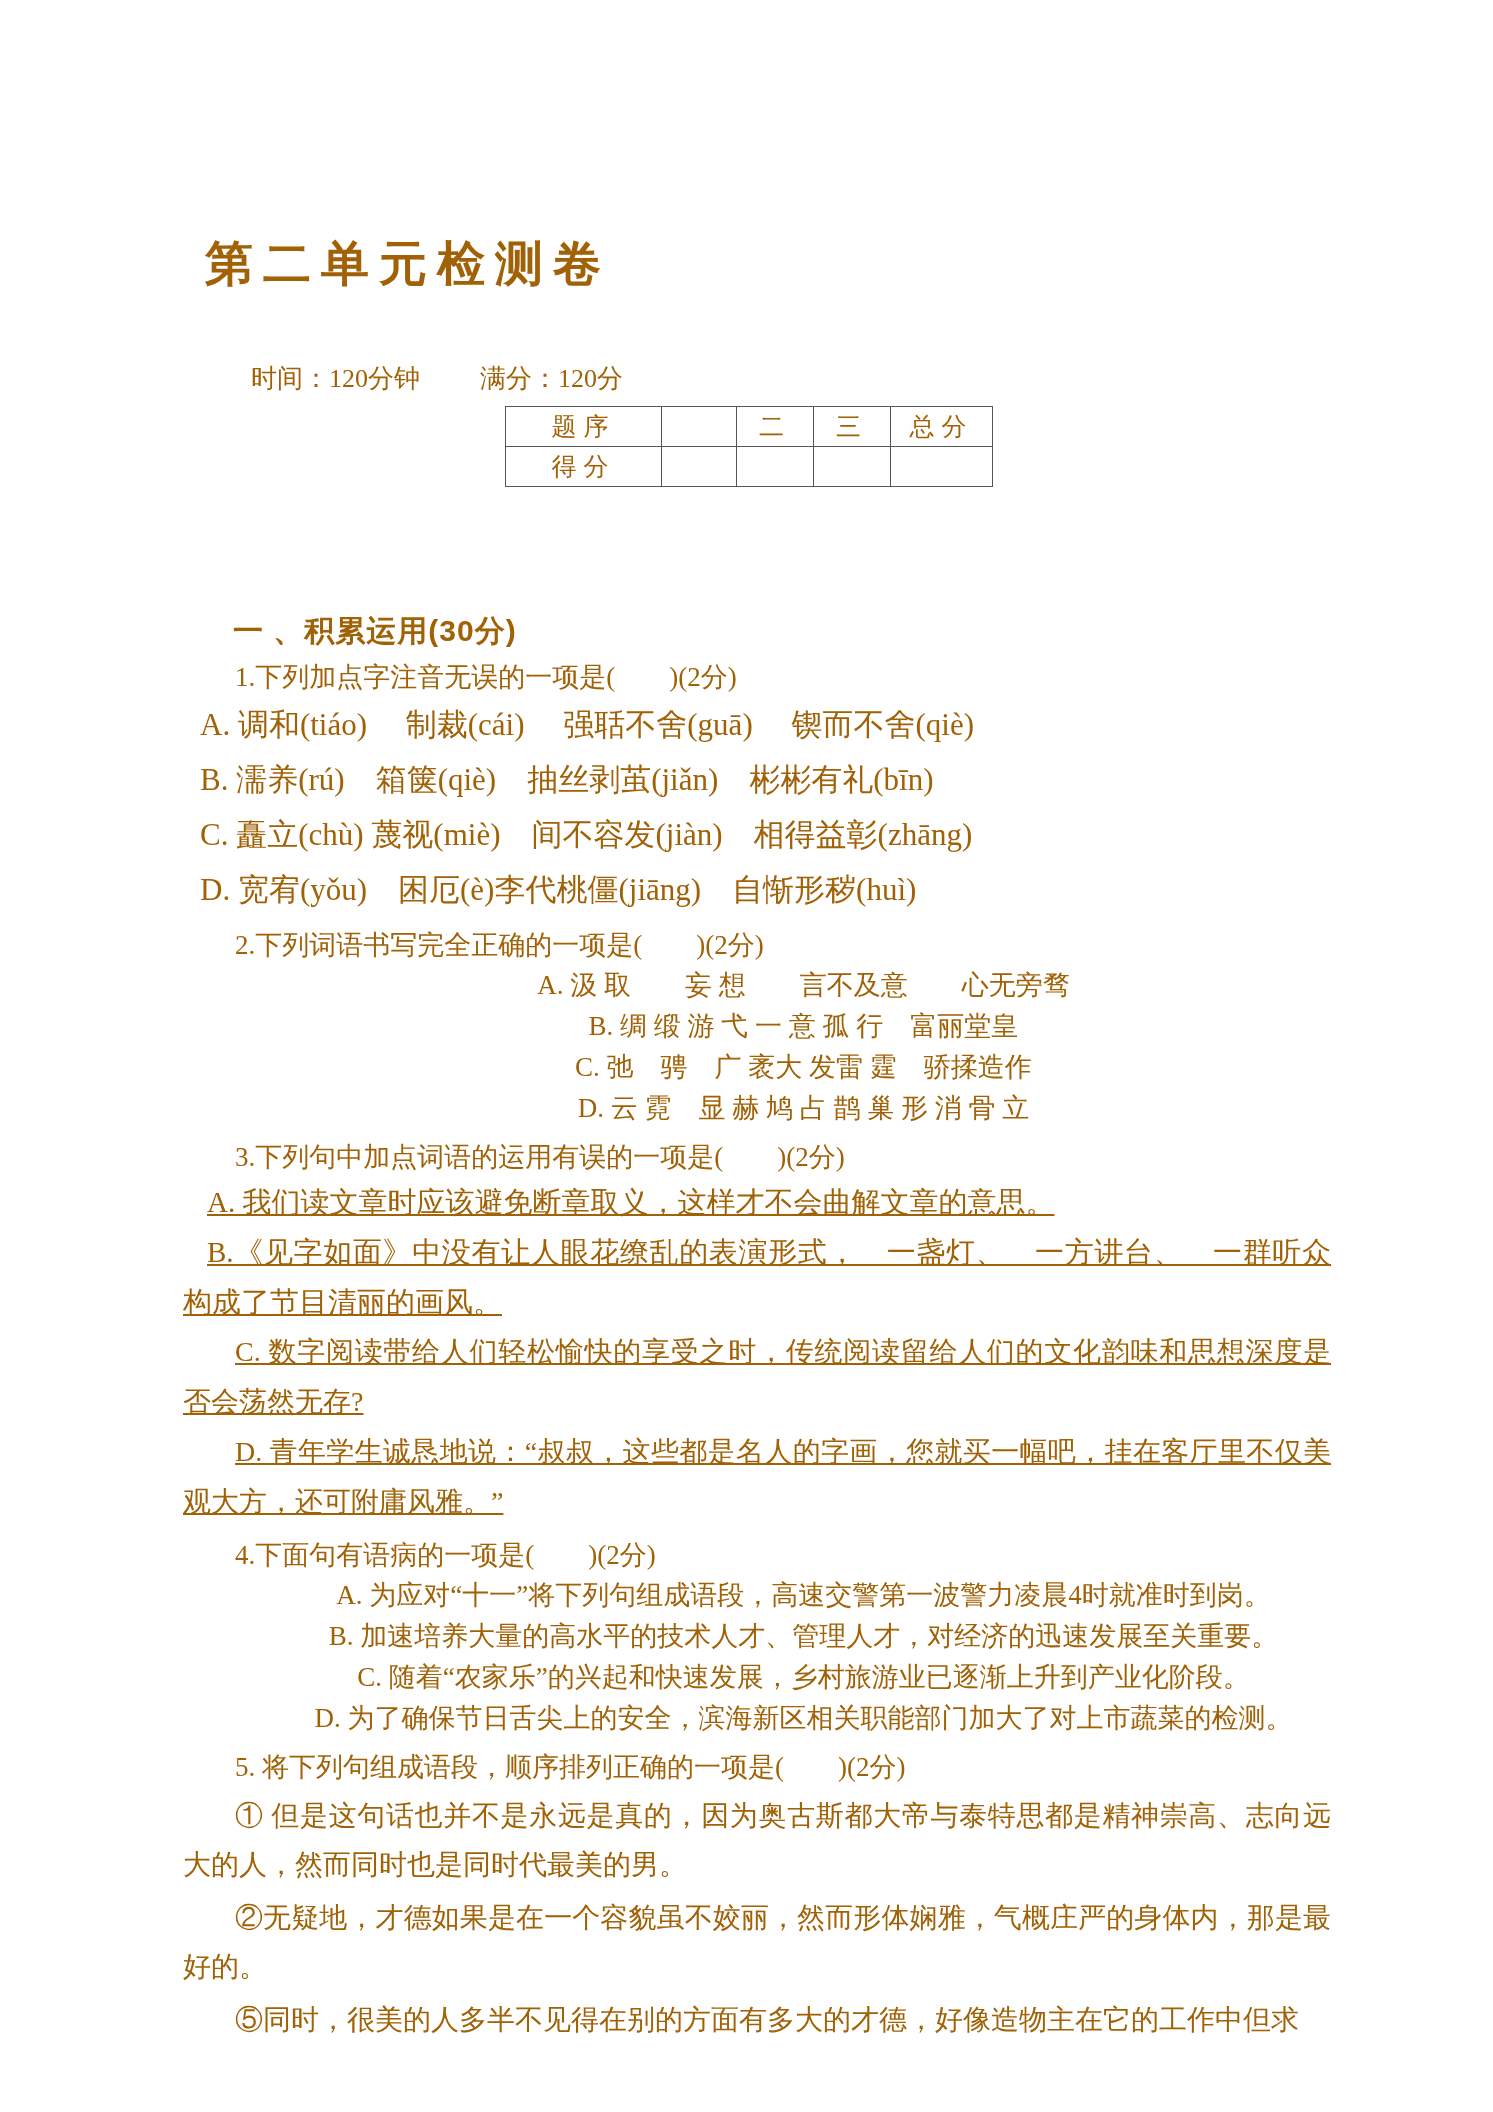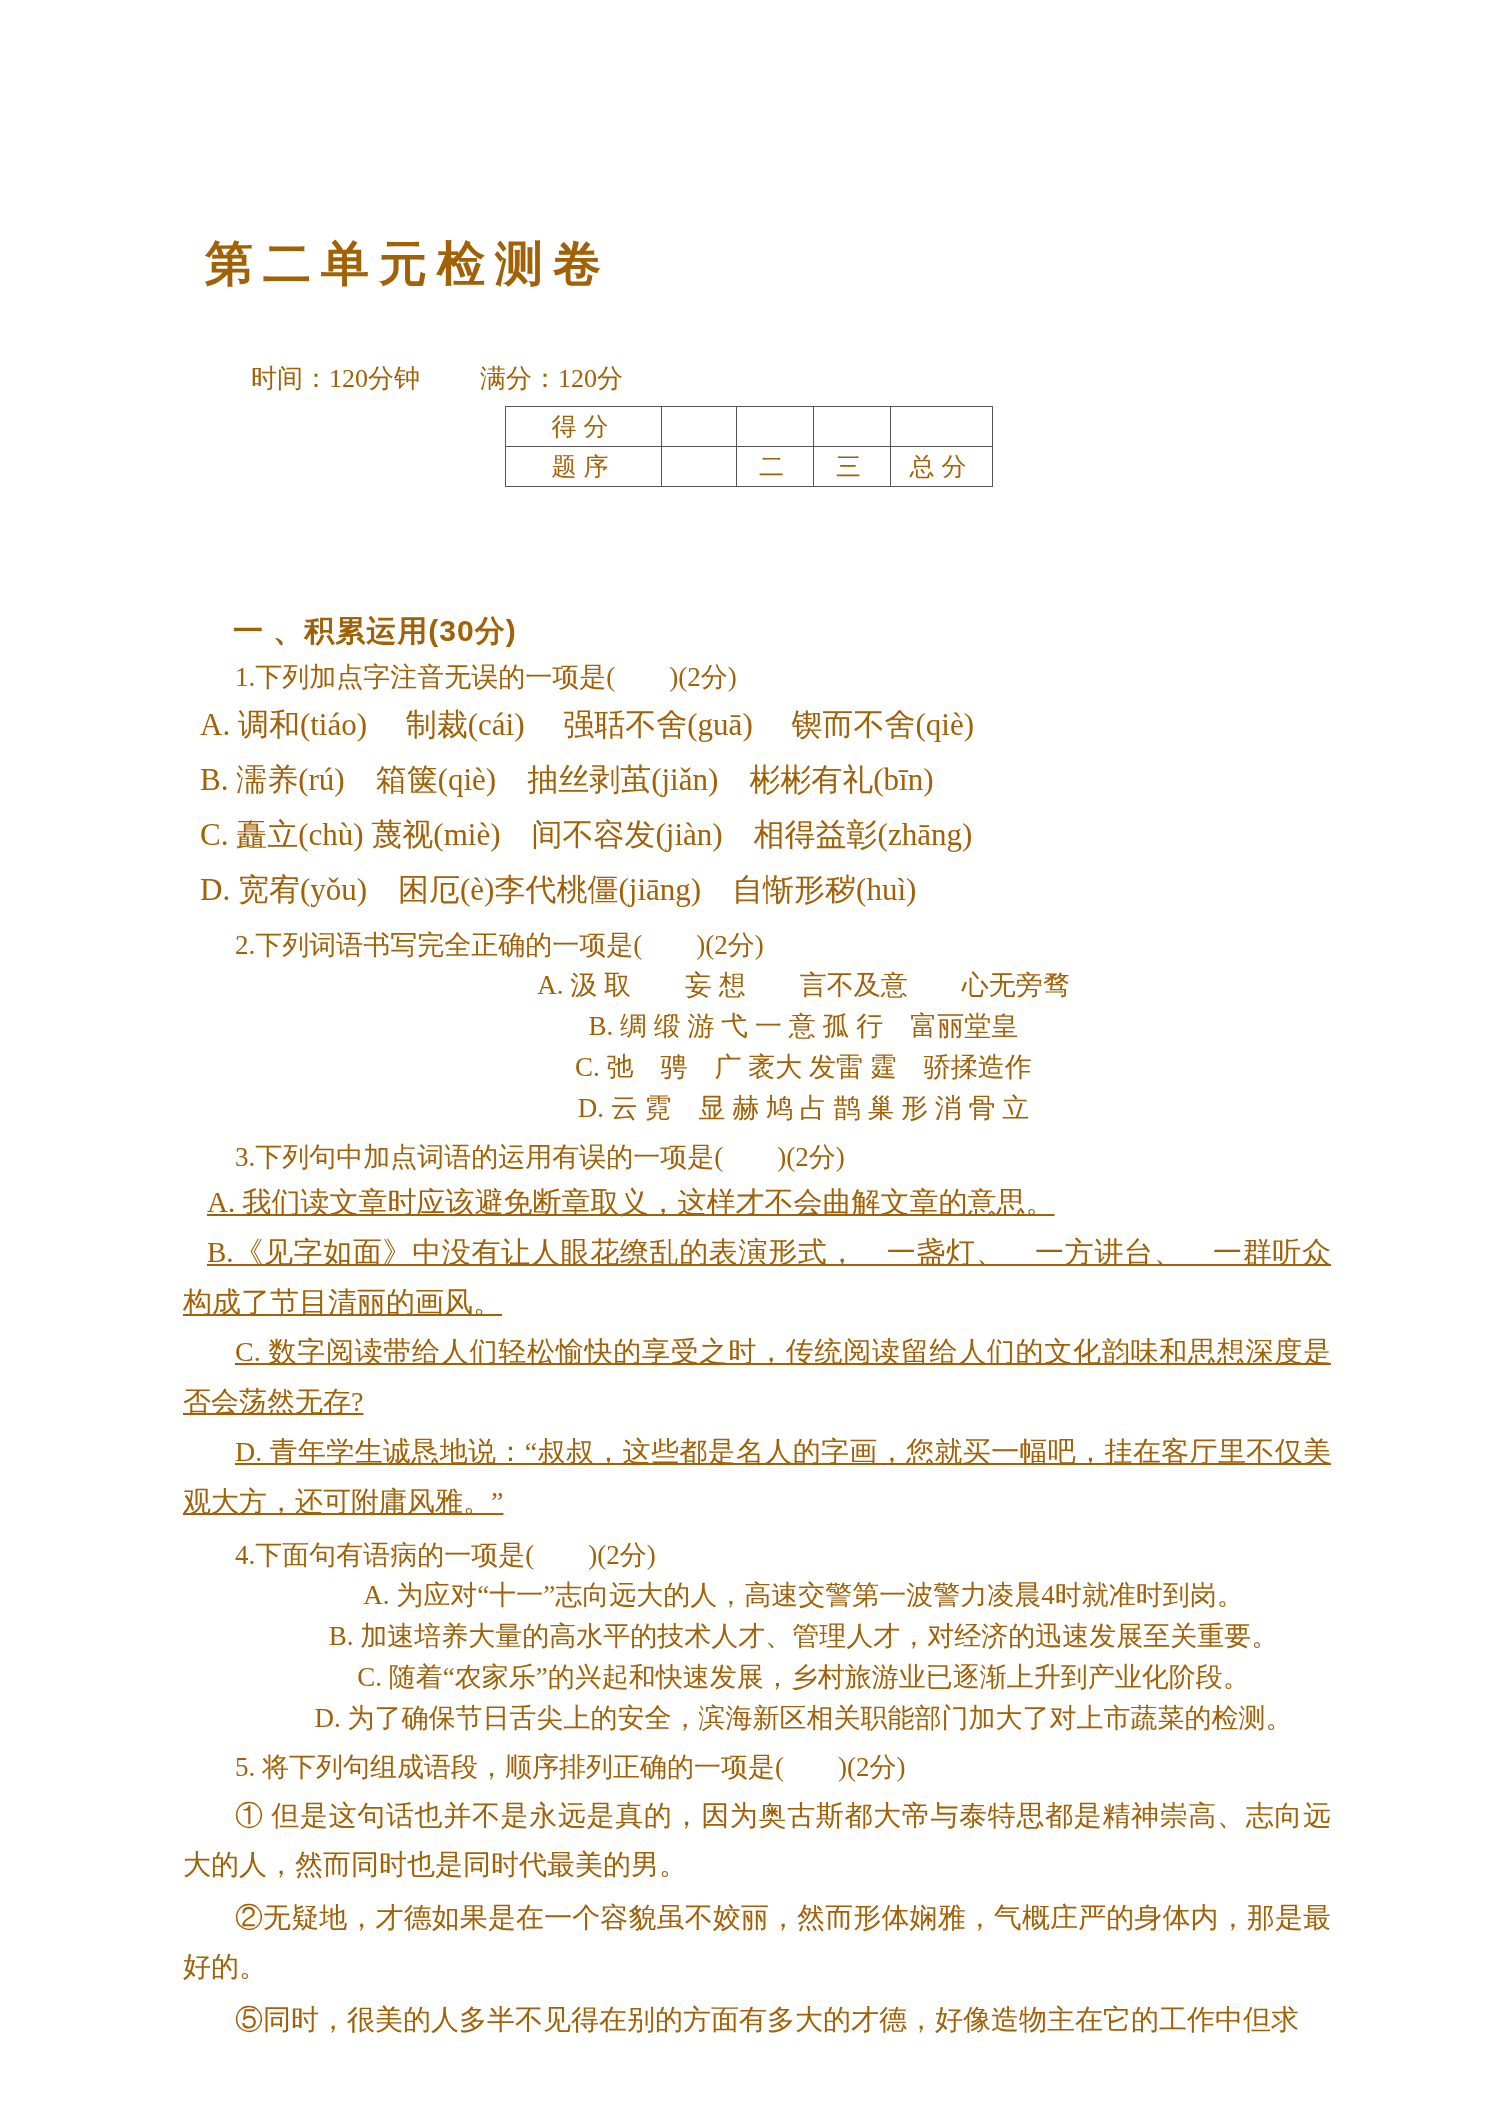--- a/index.html
+++ b/index.html
@@ -104,32 +104,32 @@
   <h1 class="title">第二单元检测卷</h1>
 
   <div class="meta-row">
     <span class="meta-time">时间：120分钟</span>
     <span class="meta-score">满分：120分</span>
   </div>
 
   <table class="score-table">
     <tbody>
         <tr>
+      <td class="col-label">题序</td>
+      <td class="col-1"></td>
+      <td class="col-2">二</td>
+      <td class="col-3">三</td>
+      <td class="col-total">总分</td>
+    </tr>
+    <tr>
       <td class="col-label">得分</td>
       <td class="col-1"></td>
       <td class="col-2"></td>
       <td class="col-3"></td>
       <td class="col-total"></td>
-    </tr>
-    <tr>
-      <td class="col-label">题序</td>
-      <td class="col-1"></td>
-      <td class="col-2">二</td>
-      <td class="col-3">三</td>
-      <td class="col-total">总分</td>
     </tr>
   </tbody>
     </table>
 
   <div class="section-heading">一 、积累运用(30分)</div>
 
   <div>
     <div class="stem">1.下列加点字注音无误的一项是(　　)(2分)</div>
     <div class="opt-big">A. 调和(tiáo)　 制裁(cái)　 强聒不舍(guā)　 锲而不舍(qiè)</div>
     <div class="opt-big">B. 濡养(rú)　箱箧(qiè)　抽丝剥茧(jiǎn)　彬彬有礼(bīn)</div>
@@ -148,21 +148,21 @@
   <div>
     <div class="stem">3.下列句中加点词语的运用有误的一项是(　　)(2分)</div>
     <div class="para bigger">A. 我们读文章时应该避免断章取义，这样才不会曲解文章的意思。</div>
     <div class="para bigger">B.《见字如面》中没有让人眼花缭乱的表演形式，　一盏灯、　一方讲台、　一群听众构成了节目清丽的画风。</div>
     <div class="para indent-wide">C.  数字阅读带给人们轻松愉快的享受之时，传统阅读留给人们的文化韵味和思想深度是否会荡然无存?</div>
     <div class="para indent-wide">D.  青年学生诚恳地说：“叔叔，这些都是名人的字画，您就买一幅吧，挂在客厅里不仅美观大方，还可附庸风雅。”</div>
   </div>
 
   <div>
     <div class="stem">4.下面句有语病的一项是(　　)(2分)</div>
-    <div class="opt-line">A.  为应对“十一”志向远大的人，高速交警第一波警力凌晨4时就准时到岗。</div>
+    <div class="opt-line">A.  为应对“十一”将下列句组成语段，高速交警第一波警力凌晨4时就准时到岗。</div>
     <div class="opt-line">B.  加速培养大量的高水平的技术人才、管理人才，对经济的迅速发展至关重要。</div>
     <div class="opt-line">C.   随着“农家乐”的兴起和快速发展，乡村旅游业已逐渐上升到产业化阶段。</div>
     <div class="opt-line">D.  为了确保节日舌尖上的安全，滨海新区相关职能部门加大了对上市蔬菜的检测。</div>
   </div>
 
   <div>
     <div class="stem">5.  将下列句组成语段，顺序排列正确的一项是(　　)(2分)</div>
     <div class="sentence">① 但是这句话也并不是永远是真的，因为奥古斯都大帝与泰特思都是精神崇高、志向远大的人，然而同时也是同时代最美的男。</div>
     <div class="sentence">②无疑地，才德如果是在一个容貌虽不姣丽，然而形体娴雅，气概庄严的身体内，那是最好的。</div>
     <div class="sentence">⑤同时，很美的人多半不见得在别的方面有多大的才德，好像造物主在它的工作中但求</div>

